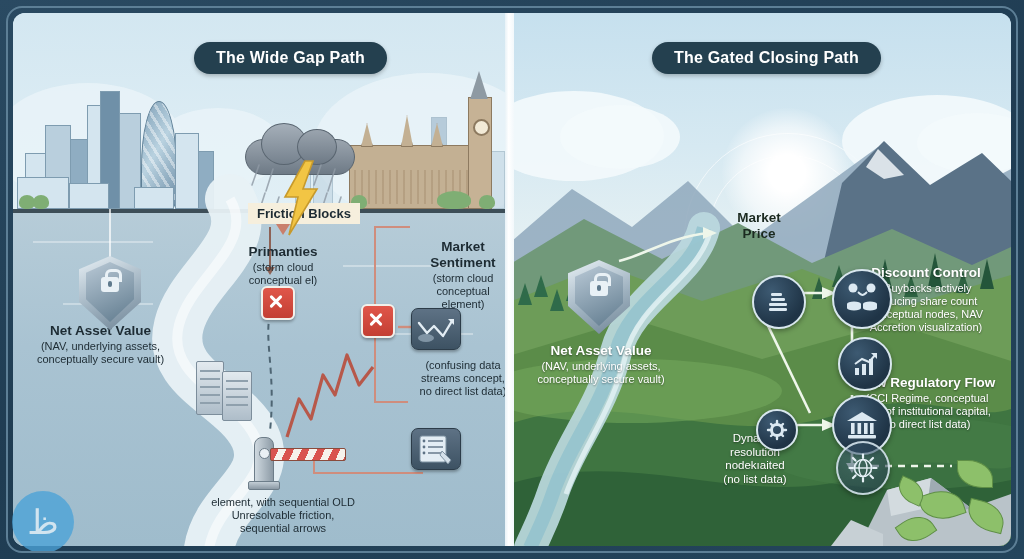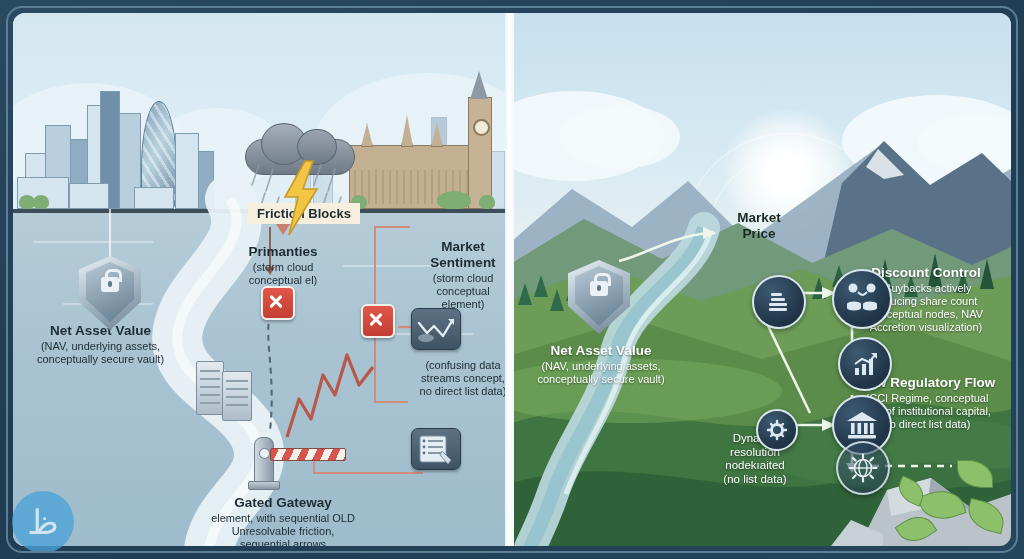--- a/index.html
+++ b/index.html
@@ -272,21 +272,20 @@
 element)</span>
       </div>
 
       <div class="lbl" style="left:392px;top:345px;width:116px;">
         <span class="s" style="white-space:pre-line;">(confusing data
 streams concept,
 no direct list data)</span>
       </div>
 
       <div class="lbl" style="left:175px;top:482px;width:190px;">
-        <span class="t">Gated Gateway</span>
         <span class="s" style="white-space:pre-line;">element, with sequential OLD
 Unresolvable friction,
 sequential arrows</span>
       </div>
 
       <div class="conn" style="left:361px;top:213px;width:2px;height:22px;"></div>
       <div class="conn" style="left:361px;top:213px;width:36px;height:2px;"></div>
       <div class="conn" style="left:361px;top:235px;width:2px;height:155px;"></div>
       <div class="conn" style="left:361px;top:388px;width:34px;height:2px;"></div>
       <div class="conn" style="left:300px;top:441px;width:2px;height:20px;"></div>
@@ -347,20 +346,21 @@
         </div>
       </div>
 
       <div id="gate">
         <div id="gatePost"></div>
           <div id="gateHub"></div>
           <div id="gateArm"></div>
           <div id="gateBase"></div>
       </div>
 
+      <div class="badge" style="left:181px;top:29px;">The Wide Gap Path</div>
     </div>
 
     <div class="panel" id="panelRight">
       <div id="rSky"></div>
       <div id="sun"></div>
       <div class="ring" style="left:172px;top:120px;width:206px;height:206px;"></div>
       <div class="ring" style="left:196px;top:142px;width:158px;height:158px;"></div>
       <div class="rcloud" style="left:-28px;top:78px;width:180px;height:90px;"></div>
       <div class="rcloud" style="left:48px;top:92px;width:120px;height:64px;"></div>
       <div class="rcloud" style="left:330px;top:82px;width:190px;height:92px;"></div>
@@ -548,20 +548,21 @@
             <line x1="1.5" y1="15" x2="5" y2="15"></line>
               <line x1="25" y1="15" x2="28.5" y2="15"></line>
             <line x1="5" y1="5" x2="7.5" y2="7.5"></line>
               <line x1="22.5" y1="22.5" x2="25" y2="25"></line>
             <line x1="25" y1="5" x2="22.5" y2="7.5"></line>
               <line x1="7.5" y1="22.5" x2="5" y2="25"></line>
           </g>
         </svg>
       </div>
 
+      <div class="badge" style="left:140px;top:29px;">The Gated Closing Path</div>
     </div>
 
     <div id="divider"></div>
   </div>
 
   <div id="logo">
     <span>ظ</span>
   </div>
 </div>
 

